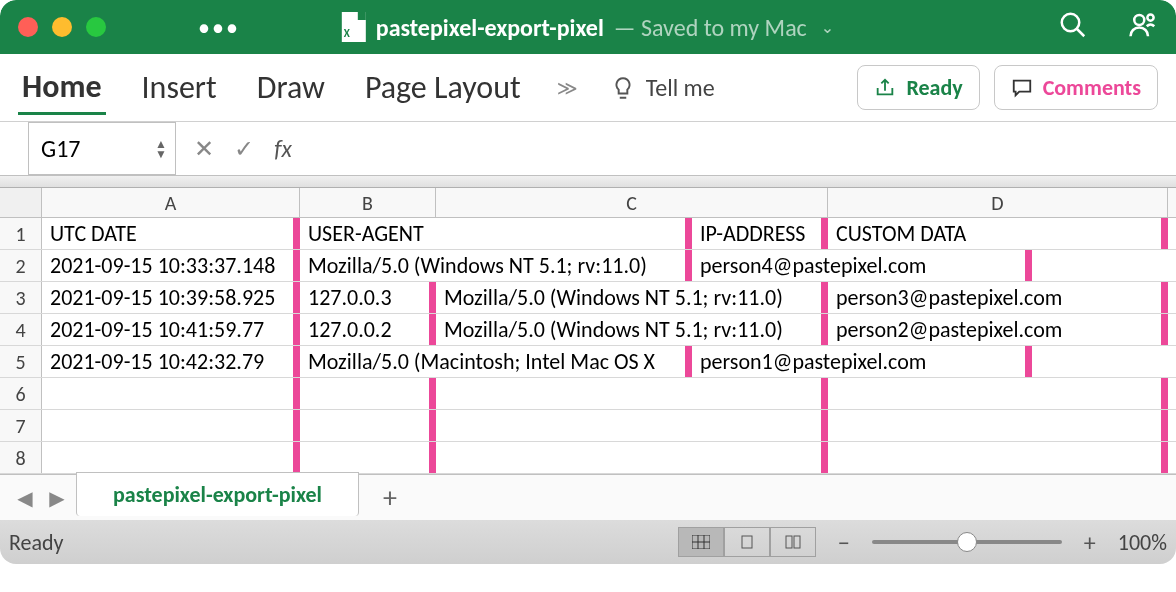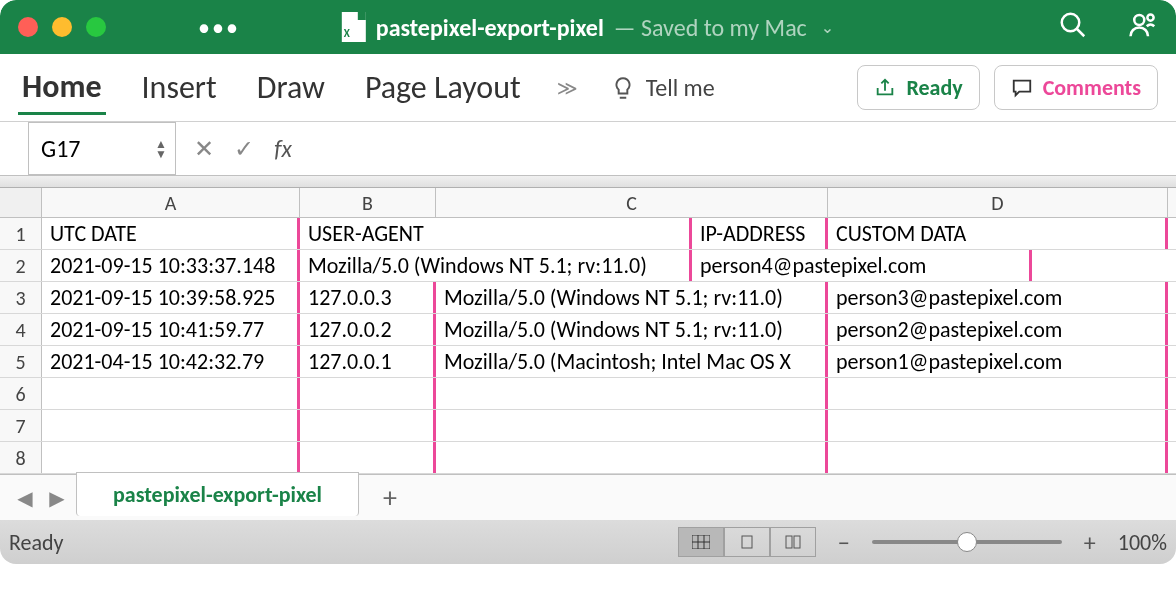--- a/index.html
+++ b/index.html
@@ -40,21 +40,21 @@
 .col-headers { display: flex; height: 30px; background: #f8f8f8; border-bottom: 1px solid #c0c0c0; }
 .hcell { border-right: 1px solid #c0c0c0; display: flex; align-items: center; justify-content: center; font-size: 20px; color: #444; }
 .corner { width: 42px; background: #f0f0f0; }
 .colA { width: 258px; }
 .colB { width: 136px; }
 .colC { width: 392px; }
 .colD { width: 340px; }
 .grid-rows { }
 .row { display: flex; height: 32px; border-bottom: 1px solid #d8d8d8; }
 .rowhead { width: 42px; background: #f8f8f8; border-right: 1px solid #c0c0c0; display: flex; align-items: center; justify-content: center; font-size: 20px; color: #444; }
-.cell { border-right: 3px solid #ec4899; padding: 0 8px; display: flex; align-items: center; font-size: 22px; white-space: nowrap; overflow: hidden; }
+.cell { border-right: 7px solid #ec4899; padding: 0 8px; display: flex; align-items: center; font-size: 22px; white-space: nowrap; overflow: hidden; }
 .sheet-tabs { height: 46px; background: #fafafa; border-top: 1px solid #c0c0c0; display: flex; align-items: center; padding: 0 12px; gap: 6px; }
 .nav-arrow { width: 26px; color: #888; font-size: 20px; text-align: center; }
 .sheet-tab { background: #fff; border: 1px solid #c0c0c0; border-bottom: none; padding: 8px 36px; font-size: 22px; font-weight: 600; color: #1a8348; border-radius: 0 0 4px 4px; transform: translateY(-4px); }
 .add-sheet { font-size: 28px; color: #666; margin-left: 18px; }
 .status { height: 44px; background: linear-gradient(#dcdcdc, #cfcfcf); display: flex; align-items: center; padding: 0 9px; font-size: 22px; color: #444; border-radius: 0 0 16px 16px; }
 .status-right { margin-left: auto; display: flex; align-items: center; gap: 22px; }
 .view-btns { display: flex; gap: 0; }
 .view-btn { width: 46px; height: 30px; border: 1px solid #a0a0a0; display: flex; align-items: center; justify-content: center; color: #555; }
 .view-btn.active { background: #b8b8b8; }
 .slider { width: 190px; height: 4px; background: #888; position: relative; border-radius: 2px; }
@@ -173,22 +173,21 @@
       </div>
       <div class="row">
         <div class="rowhead">4</div>
         <div class="cell colA">2021-09-15 10:41:59.77</div>
         <div class="cell colB">127.0.0.2</div>
         <div class="cell colC">Mozilla/5.0 (Windows NT 5.1; rv:11.0) </div>
         <div class="cell colD">person2@pastepixel.com</div>
       </div>
       <div class="row">
         <div class="rowhead">5</div>
-        <div class="cell colA">2021-04-15 10:42:32.79</div>
-        <div class="cell colB">127.0.0.1</div>
+        <div class="cell colA">2021-09-15 10:42:32.79</div>
         <div class="cell colC">Mozilla/5.0 (Macintosh; Intel Mac OS X</div>
         <div class="cell colD">person1@pastepixel.com</div>
       </div>
       <div class="row">
         <div class="rowhead">6</div>
         <div class="cell colA"></div>
         <div class="cell colB"></div>
         <div class="cell colC"></div>
         <div class="cell colD"></div>
       </div>

